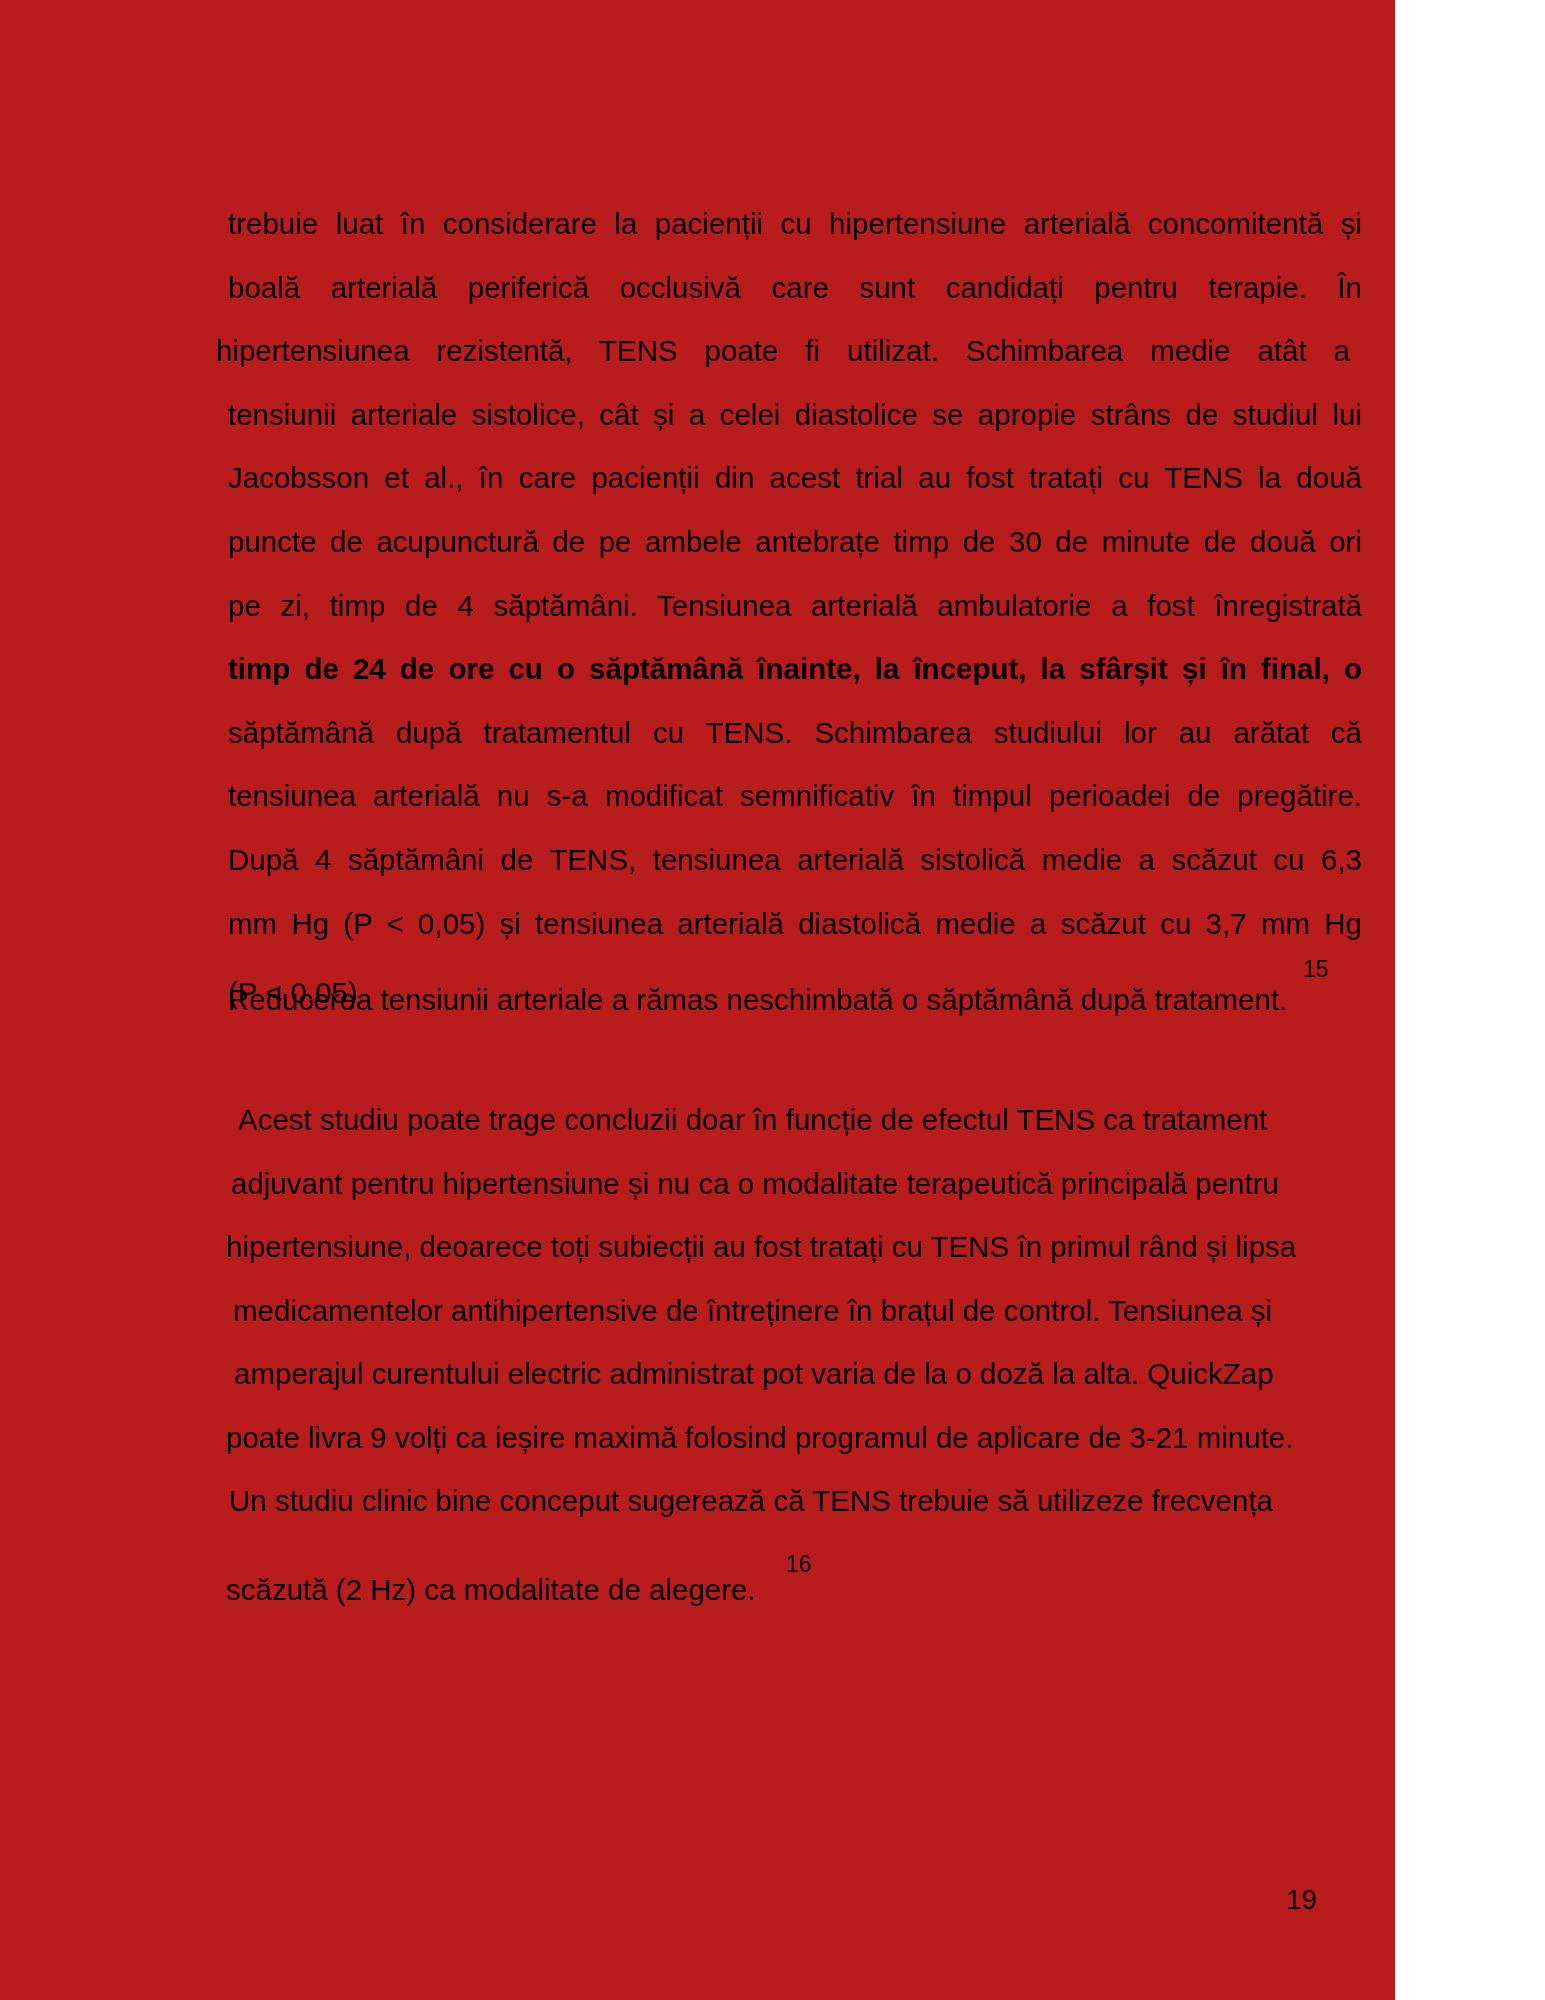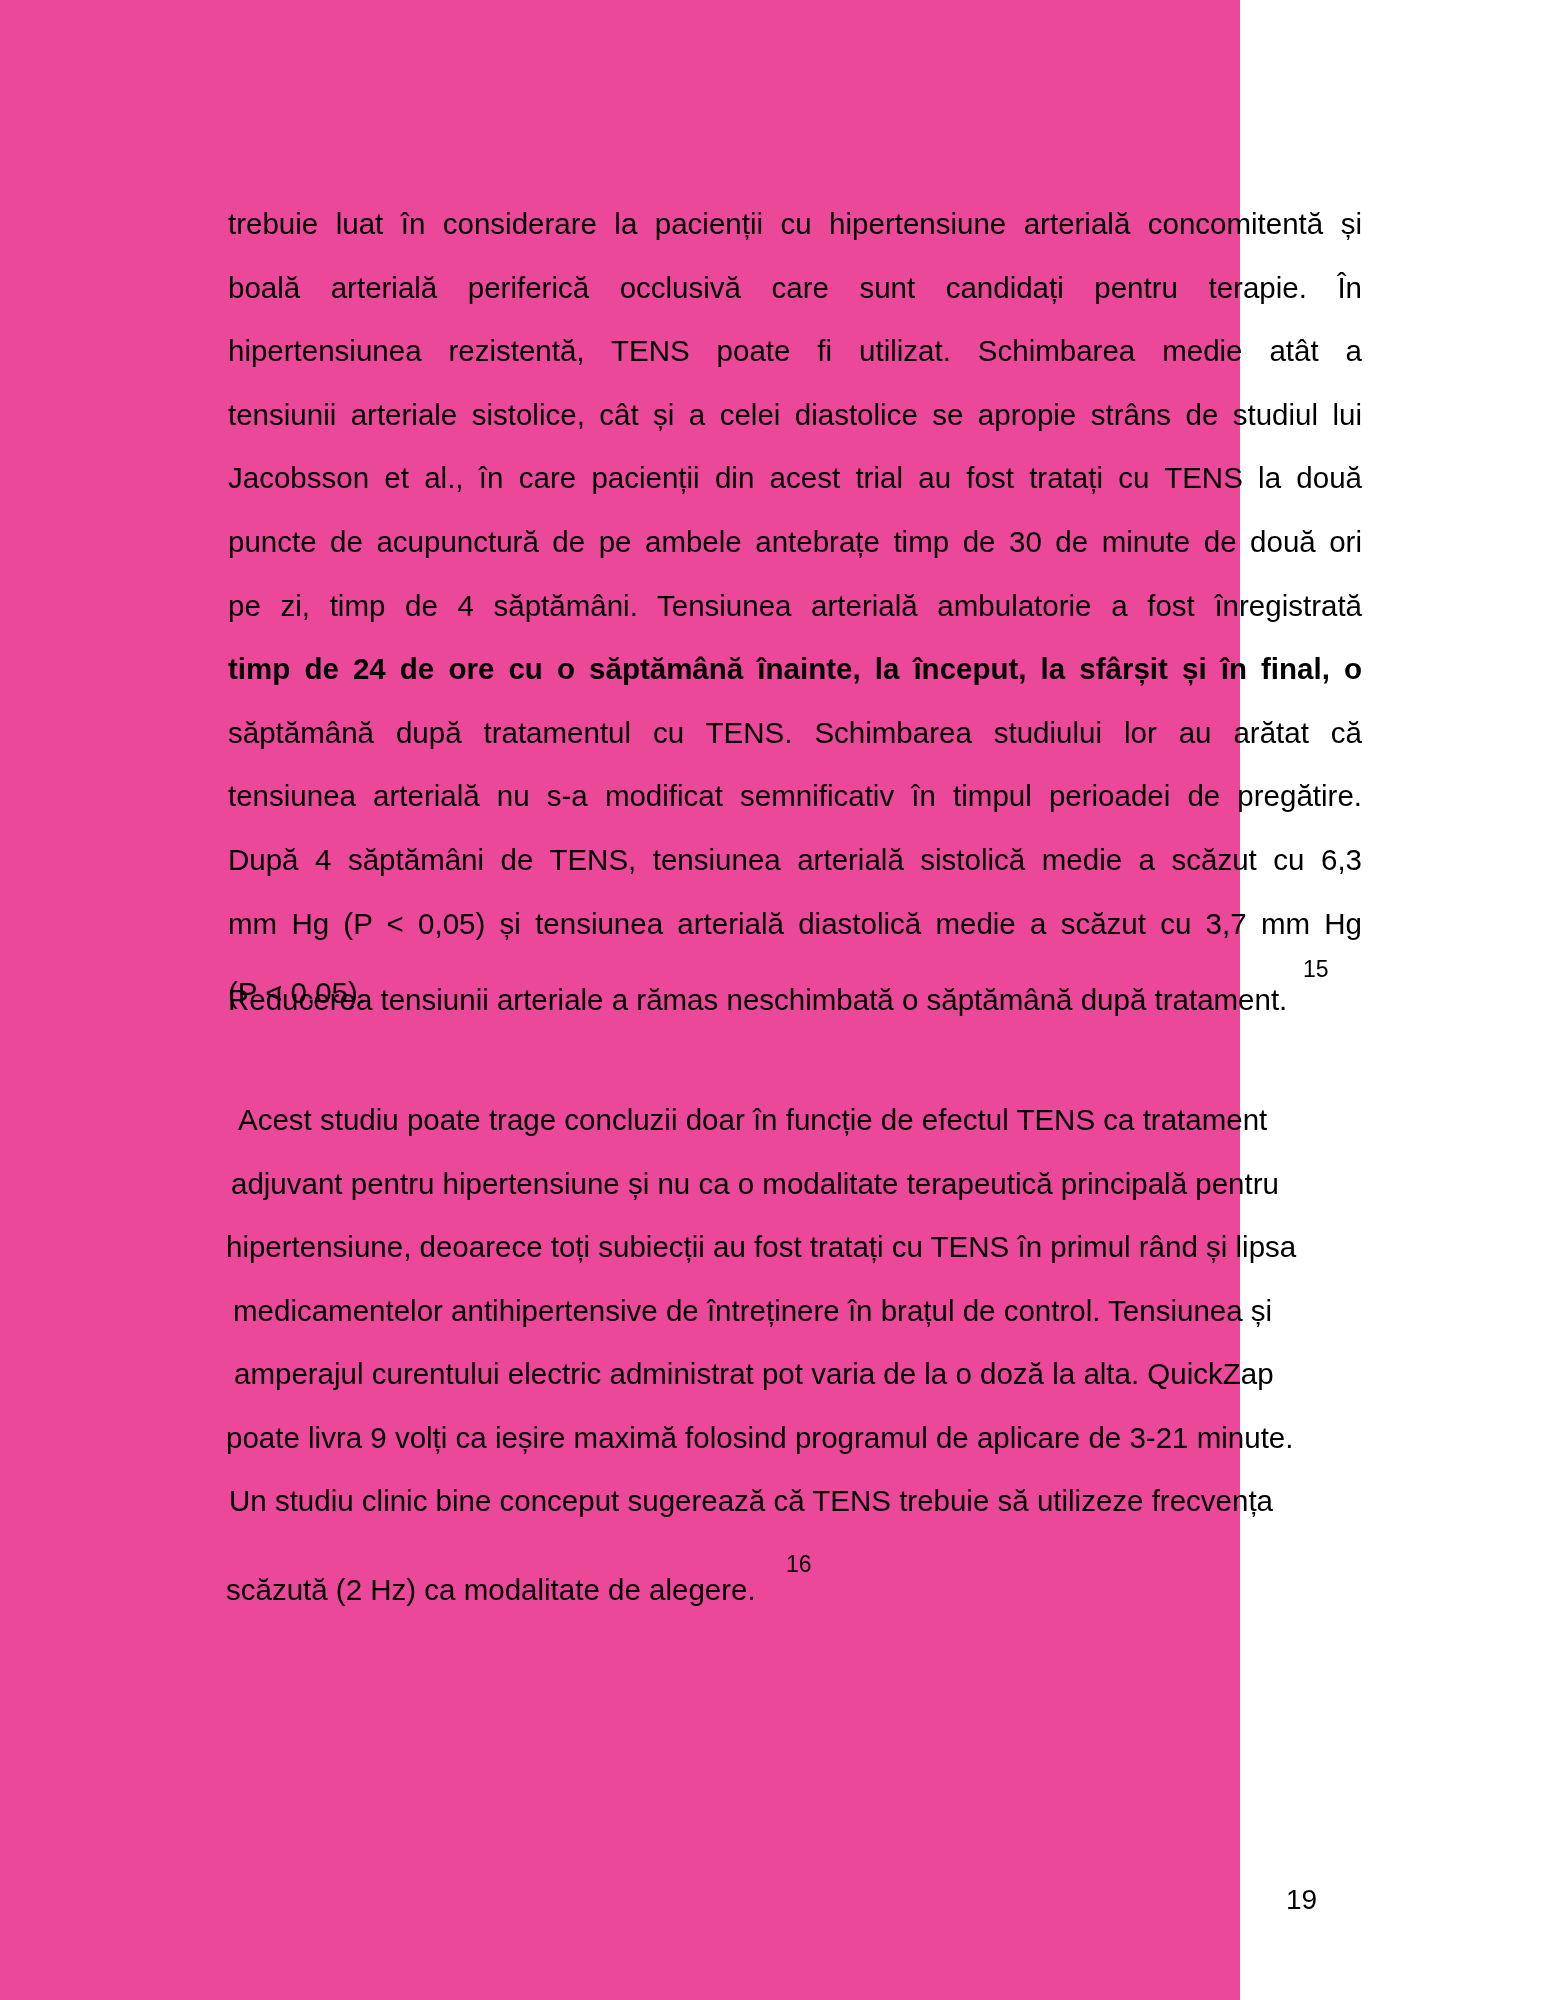--- a/index.html
+++ b/index.html
@@ -1,17 +1,17 @@
 <!DOCTYPE html>
 <html><head>
 <meta charset="utf-8">
 <style>
   html, body { margin: 0; padding: 0; background: #ffffff; }
   body { width: 1545px; height: 2000px; position: relative; overflow: hidden; }
-  .page { position: absolute; left: 0; top: 0; width: 1240px; height: 2000px; background: #ec4899; }
+  .page { position: absolute; left: 0; top: 0; width: 1395px; height: 2000px; background: #b91c1c; }
   .line {
     position: absolute;
     font-family: "Liberation Sans", sans-serif;
     font-size: 29.5px;
     line-height: 36px;
     color: #000000;
     white-space: nowrap;
   }
   .just {
     width: 1134px;
@@ -47,21 +47,21 @@
   }
 </style>
 </head>
 <body>
 
 <div class="page">
 
   <div>
     <div class="line just" style="left:228px; top:206px;">trebuie luat în considerare la pacienții cu hipertensiune arterială concomitentă și</div>
     <div class="line just" style="left:228px; top:270px;">boală arterială periferică occlusivă care sunt candidați pentru terapie. În</div>
-    <div class="line just" style="left:228px; top:333px;">hipertensiunea rezistentă, TENS poate fi utilizat. Schimbarea medie atât a</div>
+    <div class="line just" style="left:216px; top:333px;">hipertensiunea rezistentă, TENS poate fi utilizat. Schimbarea medie atât a</div>
     <div class="line just" style="left:228px; top:397px;">tensiunii arteriale sistolice, cât și a celei diastolice se apropie strâns de studiul lui</div>
     <div class="line just" style="left:228px; top:460px;">Jacobsson et al., în care pacienții din acest trial au fost tratați cu TENS la două</div>
     <div class="line just" style="left:228px; top:524px;">puncte de acupunctură de pe ambele antebrațe timp de 30 de minute de două ori</div>
     <div class="line just" style="left:228px; top:588px;">pe zi, timp de 4 săptămâni. Tensiunea arterială ambulatorie a fost înregistrată</div>
     <div class="line just" style="left:228px; top:651px;font-weight:bold;">timp de 24 de ore cu o săptămână înainte, la început, la sfârșit și în final, o</div>
     <div class="line just" style="left:228px; top:715px;">săptămână după tratamentul cu TENS. Schimbarea studiului lor au arătat că</div>
     <div class="line just" style="left:228px; top:778px;">tensiunea arterială nu s-a modificat semnificativ în timpul perioadei de pregătire.</div>
     <div class="line just" style="left:228px; top:842px;">După 4 săptămâni de TENS, tensiunea arterială sistolică medie a scăzut cu 6,3</div>
     <div class="line just" style="left:228px; top:906px;">mm Hg (P &lt; 0,05) și tensiunea arterială diastolică medie a scăzut cu 3,7 mm Hg</div>
 

